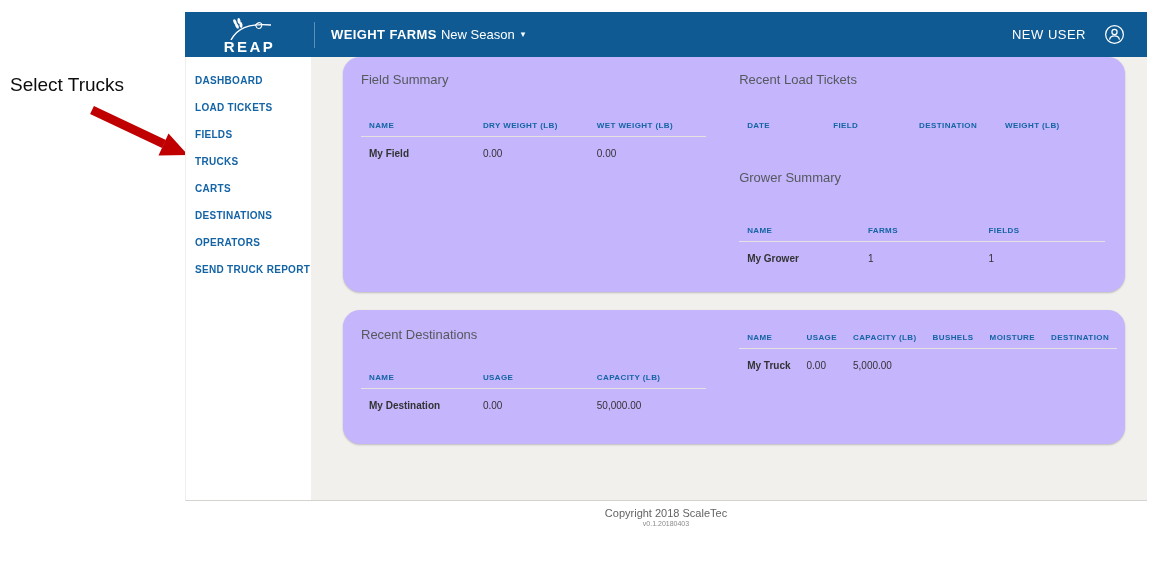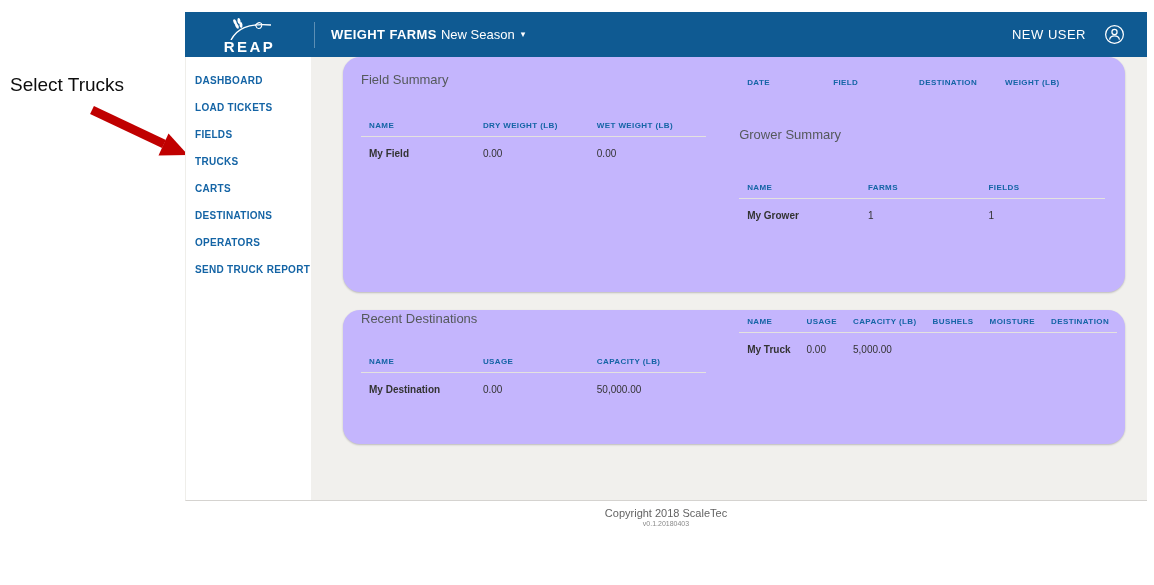--- a/index.html
+++ b/index.html
@@ -32,21 +32,21 @@
     border-bottom:1px solid #d5d3d0;border-left:1px solid #efeeea;}
   .sidebar{width:125px;background:#fff;padding:18px 0 0 9px;box-sizing:border-box;flex:none;}
   .sidebar-item{font-size:10px;font-weight:bold;color:#1464a5;letter-spacing:.3px;
     margin-bottom:16px;cursor:pointer;white-space:nowrap;}
 
   .content{flex:1;box-sizing:border-box;padding:0 22px 0 32px;overflow:hidden;}
   .content h1{text-align:center;font-size:15px;color:#333;margin:16px 0;font-weight:bold;}
 
   .card{background:#c4b5fd;box-shadow:0 1px 2px rgba(0,0,0,.22);display:flex;box-sizing:border-box;border-radius:17px;}
   .card-top{height:235px;padding-top:15px;}
-  .card-bottom{height:134px;margin-top:18px;padding-top:1px;}
+  .card-bottom{height:134px;margin-top:18px;padding-top:17px;}
   .col-left{width:49%;box-sizing:border-box;padding-left:18px;}
   .col-right{width:51%;box-sizing:border-box;padding-left:13px;}
   .card h2{font-size:13px;font-weight:normal;color:#55595c;margin:0 0 28px;}
   .card-bottom h2{margin-bottom:25px;}
   h2.grower-title{margin-top:34px;margin-bottom:35px;}
 
   table{border-collapse:collapse;width:calc(100% - 20px);}
   th{text-align:left;font-size:8px;font-weight:bold;color:#1464a5;letter-spacing:.4px;
     padding:6px 8px;white-space:nowrap;}
   td{font-size:10px;color:#333;padding:11px 8px 8px;border-top:1px solid #e4e2df;white-space:nowrap;}
@@ -133,20 +133,21 @@
             <tbody>
               <tr>
                 <td class="name">My Field</td>
                 <td>0.00</td>
                 <td>0.00</td>
               </tr>
             </tbody>
           </table>
         </div>
         <div class="col-right">
+          <h2>Recent Load Tickets</h2>
           <table class="tbl-4">
             <thead>
               <tr>
                 <th>DATE</th>
                 <th>FIELD</th>
                 <th>DESTINATION</th>
                 <th>WEIGHT (LB)</th>
               </tr>
             </thead>
           </table>

